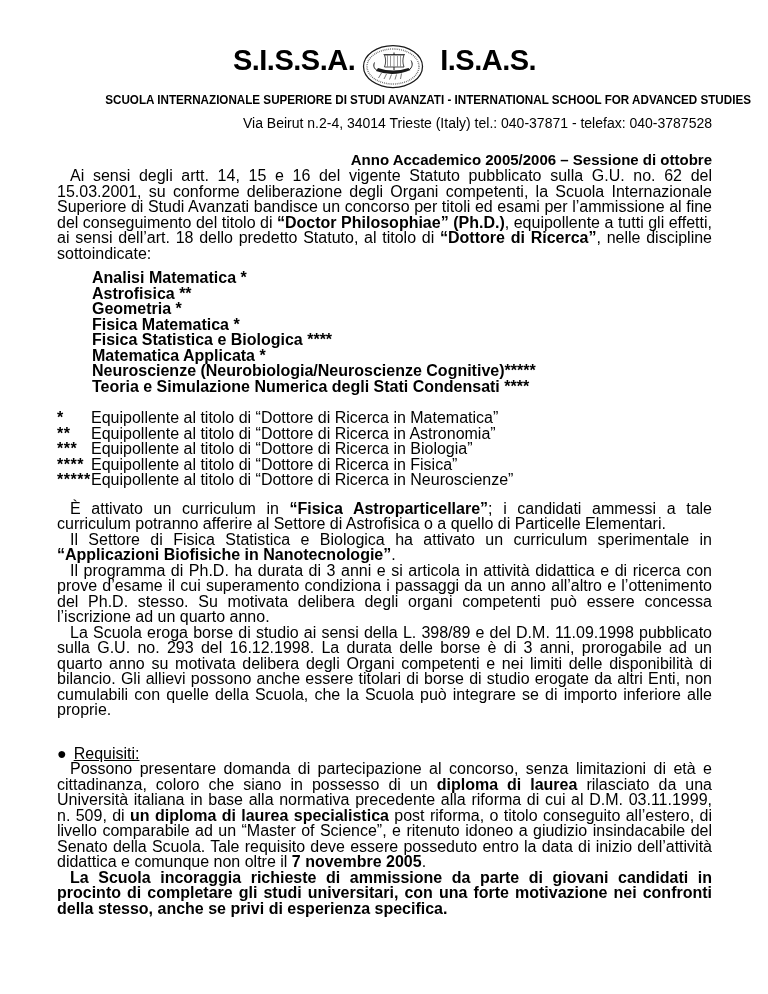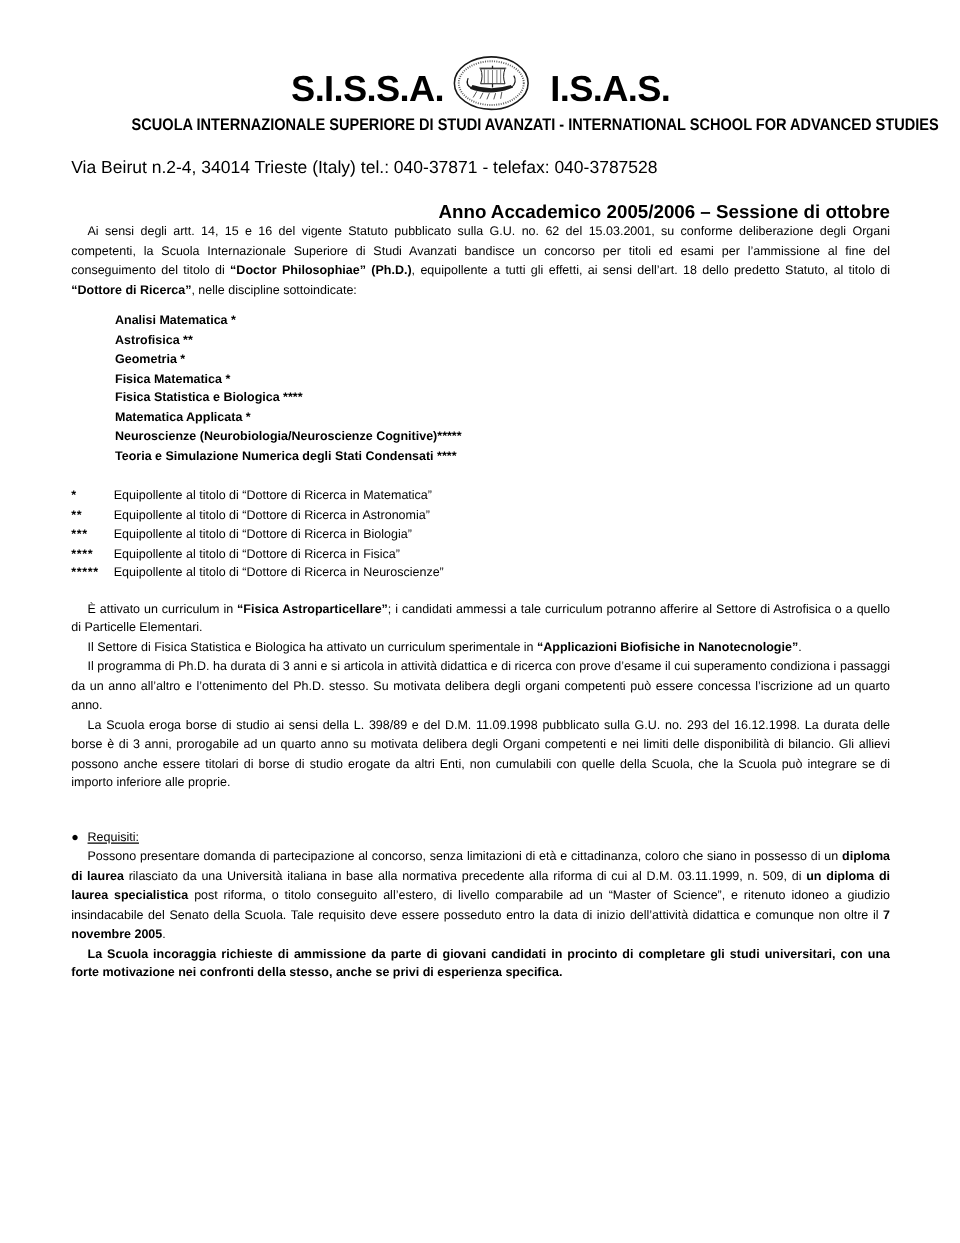--- a/index.html
+++ b/index.html
@@ -10,42 +10,42 @@
     color: #000;
   }
   .page {
     width: 768px; height: 994px;
     padding: 44px 56px 0 57px;
     overflow: hidden;
     background: #fff;
   }
   
   .hdr-row {
-    display: flex; align-items: flex-end; justify-content: center;
+    display: flex; align-items: flex-start; justify-content: center;
   }
   .hdr-title {
     font-size: 29px; font-weight: 700; letter-spacing: -0.5px;
     white-space: nowrap;
   }
   .hdr-logo { margin: 0 16px 0 7px; line-height: 0; }
   .school-line-wrap {
     display: flex; justify-content: flex-start; margin-top: 3px;
   }
   .school-line {
     font-size: 13.4px; font-weight: 700; white-space: nowrap;
     transform: scaleX(0.87); transform-origin: center;
   }
   .address-line {
-    text-align: left; font-size: 14px; margin-top: 18px; white-space: nowrap;
+    text-align: right; font-size: 14px; margin-top: 8px; white-space: nowrap;
   }
   .doc-title {
     text-align: right; font-size: 15px; font-weight: 700; margin-top: 20px;
   }
   
-  .bodytext { font-size: 10px; line-height: 15.5px; }
+  .bodytext { font-size: 16px; line-height: 15.5px; }
   p.para {
     margin: 0; text-indent: 13px; text-align: justify;
   }
   .intro { margin-top: 9px; }
   .disciplines {
     list-style: none; margin: 9px 0 0 0; padding: 0 0 0 35px;
     font-weight: 700;
   }
   .disciplines li { line-height: 15.5px; }
   .footnotes { margin-top: 16px; }

